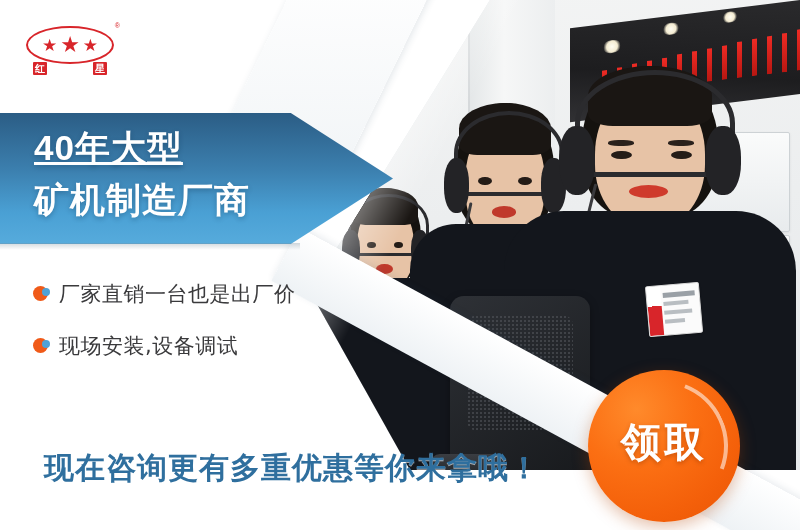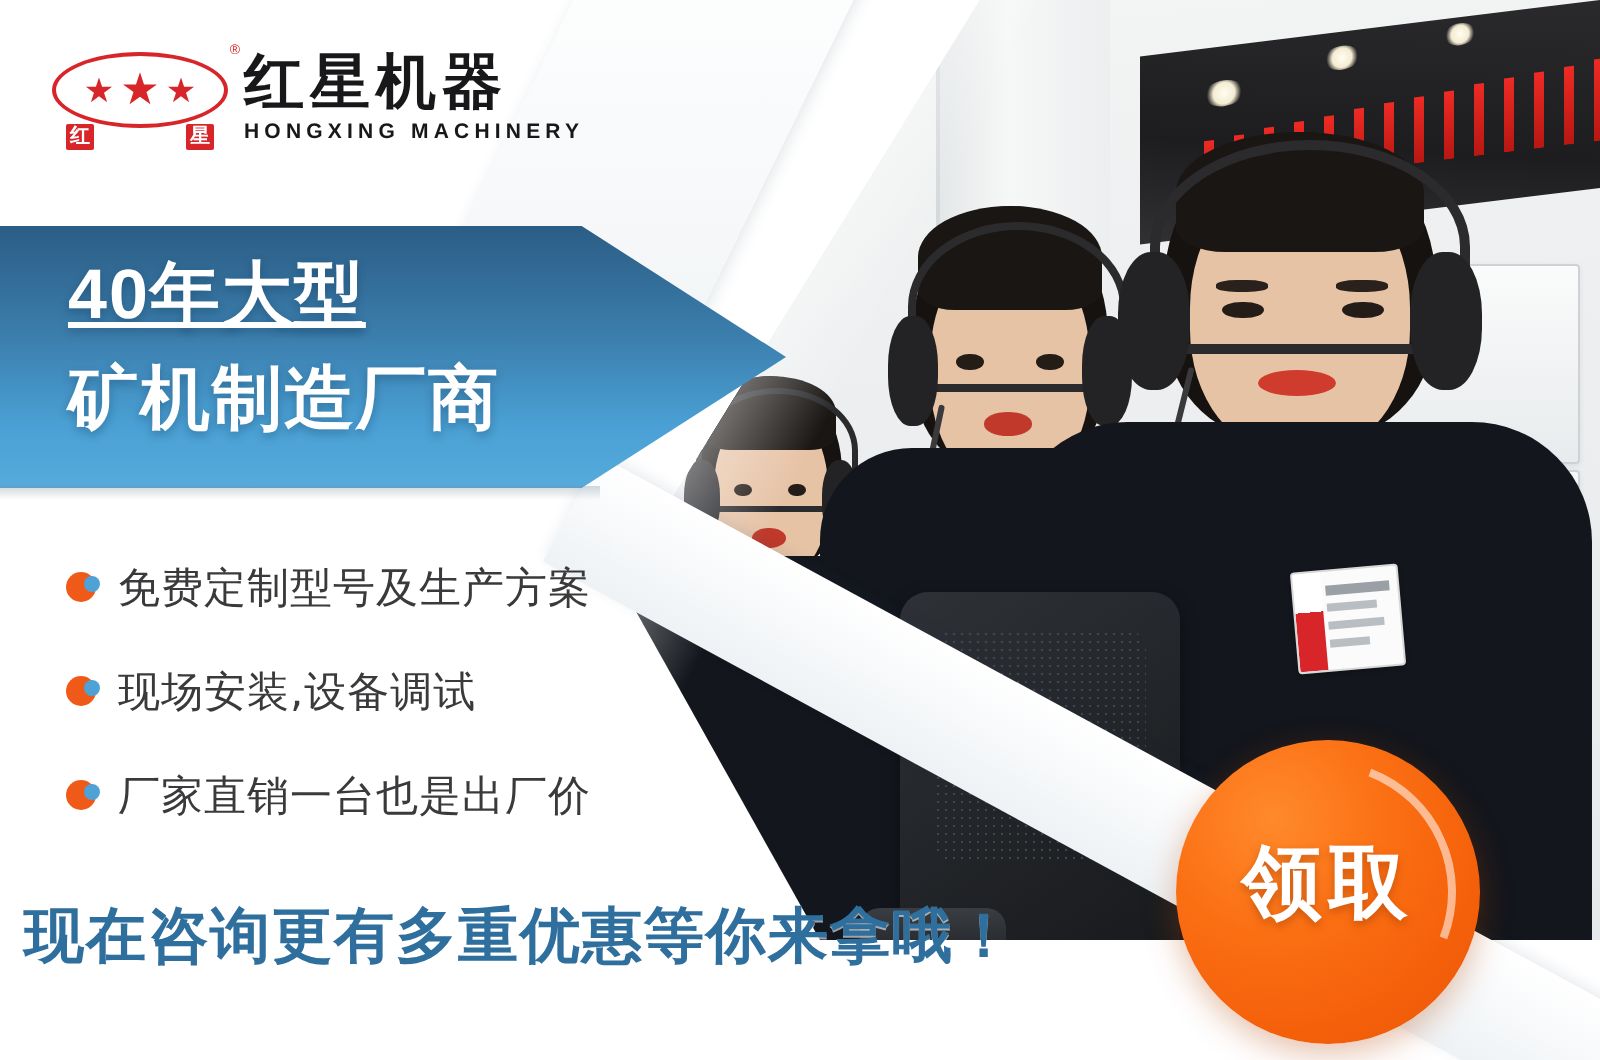--- a/index.html
+++ b/index.html
@@ -265,21 +265,21 @@
     position:absolute;left:9px;top:3px;width:8px;height:8px;
     border-radius:50%;background:#4fa2d6;
   }
   .bullet-text{
     font-size:21px;color:#3a3a3c;letter-spacing:.5px;
     font-family:"DejaVu Sans","Liberation Sans",sans-serif;
   }
 
   
   #slogan{
-    position:absolute;left:12px;top:448px;
+    position:absolute;left:44px;top:448px;
     font-size:30px;font-weight:bold;letter-spacing:1px;
     color:#2f6f9e;
     text-shadow:0 1px 0 rgba(255,255,255,.6);
     font-family:"DejaVu Sans","Liberation Sans",sans-serif;
     white-space:nowrap;
   }
 
   
   #cta{
     position:absolute;left:588px;top:370px;width:152px;height:152px;
@@ -424,55 +424,44 @@
         <span class="star">★</span>
         <span class="star mid">★</span>
         <span class="star">★</span>
       </div>
       <span class="logo-reg">®</span>
       <div class="logo-sub">
         <span>红</span>
         <span>星</span>
       </div>
     </div>
-    <div class="logo-text">
-      <div class="logo-cn">红星机器</div>
-      <div class="logo-en">HONGXING MACHINERY</div>
-    </div>
   </div>
 
   <div id="blue-banner"></div>
   <div id="blue-banner-shadow"></div>
   <div class="headline">
     <span class="l1">40年大型</span>
     <span class="l2">矿机制造厂商</span>
   </div>
 
   <div id="bullets">
     <div class="bullet-row">
       <span class="bullet-dot">
           <i class="o"></i>
           <i class="b"></i>
         </span>
-      <span class="bullet-text">免费定制型号及生产方案</span>
+      <span class="bullet-text">厂家直销一台也是出厂价</span>
     </div>
     <div class="bullet-row">
       <span class="bullet-dot">
           <i class="o"></i>
           <i class="b"></i>
         </span>
       <span class="bullet-text">现场安装,设备调试</span>
     </div>
-    <div class="bullet-row">
-      <span class="bullet-dot">
-          <i class="o"></i>
-          <i class="b"></i>
-        </span>
-      <span class="bullet-text">厂家直销一台也是出厂价</span>
-    </div>
   </div>
 
   <div id="slogan">现在咨询更有多重优惠等你来拿哦！</div>
 
   <div id="cta">
     <span class="gloss"></span>
     <span class="cta-line">领取</span>
   </div>
 
 </div>

